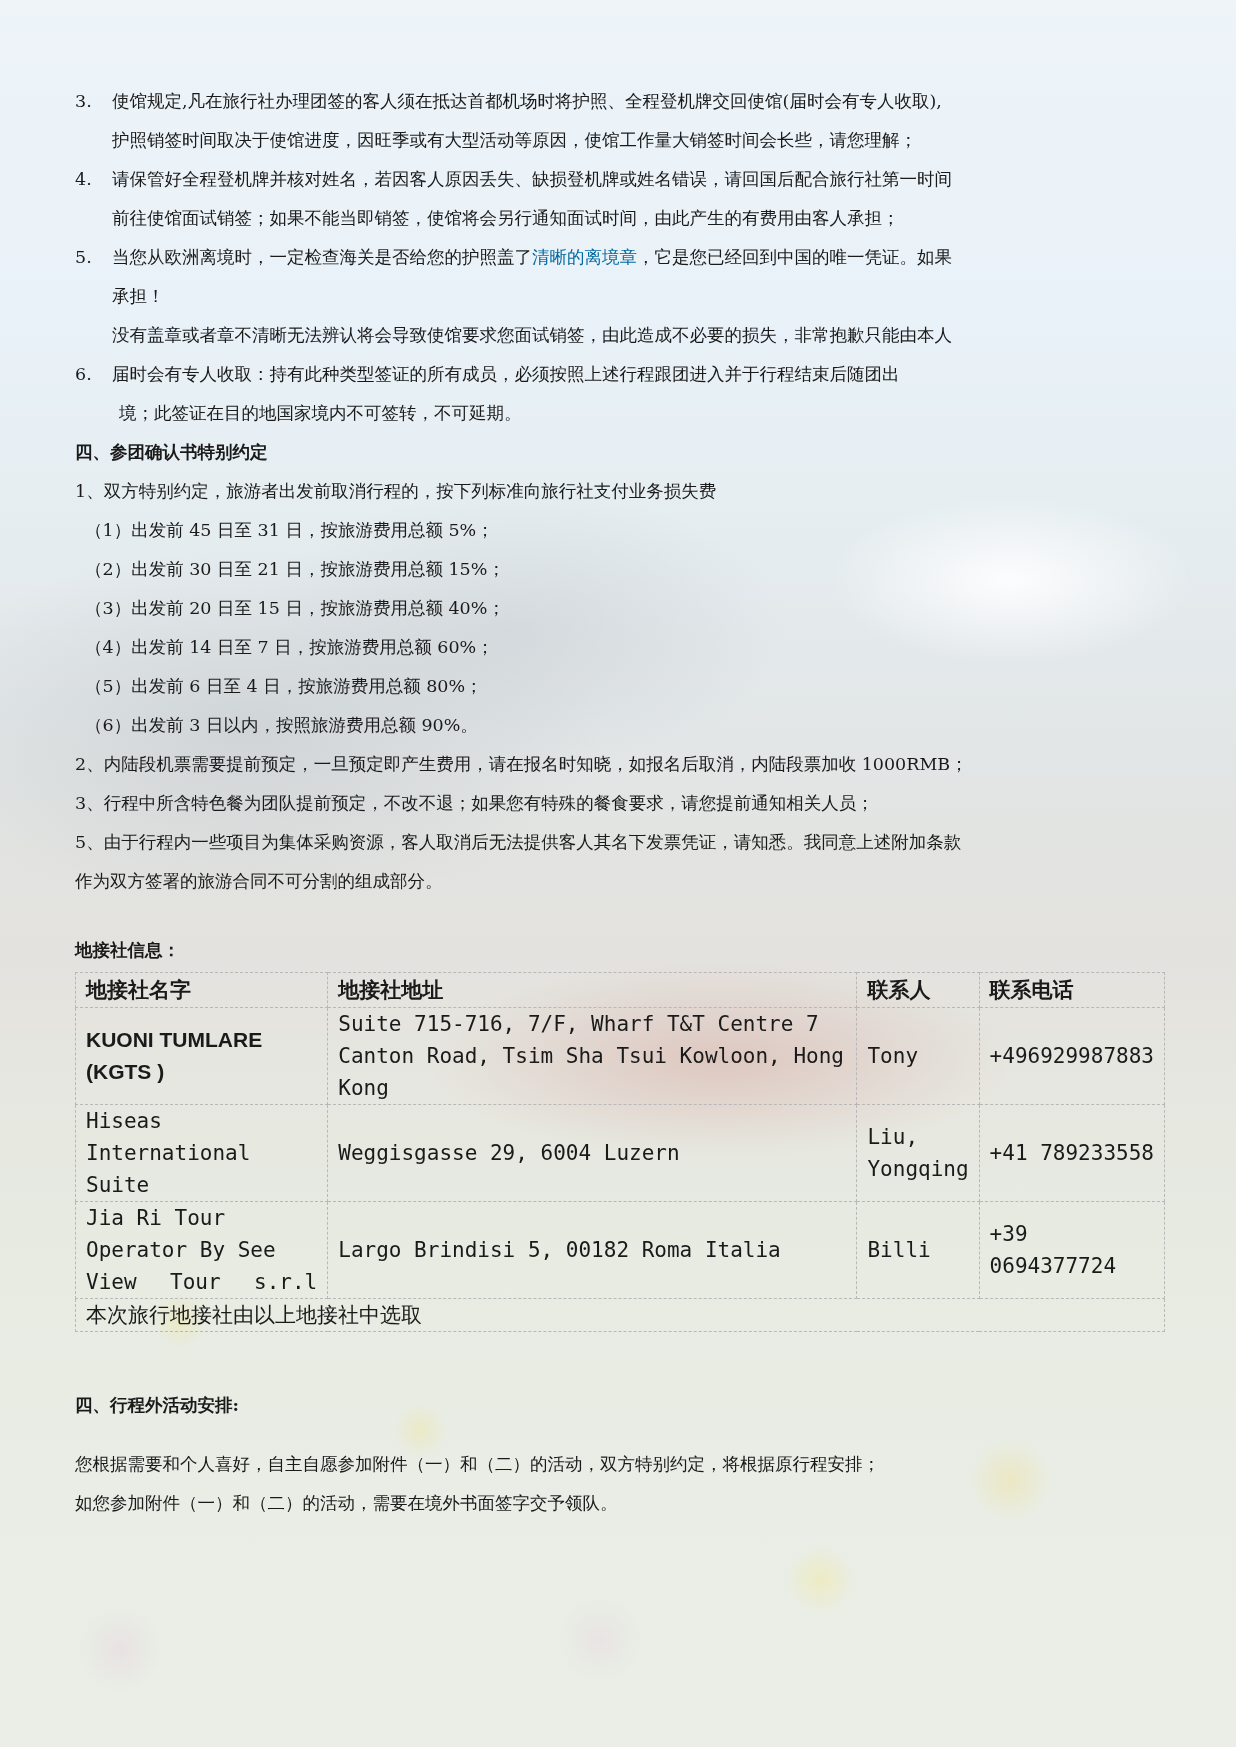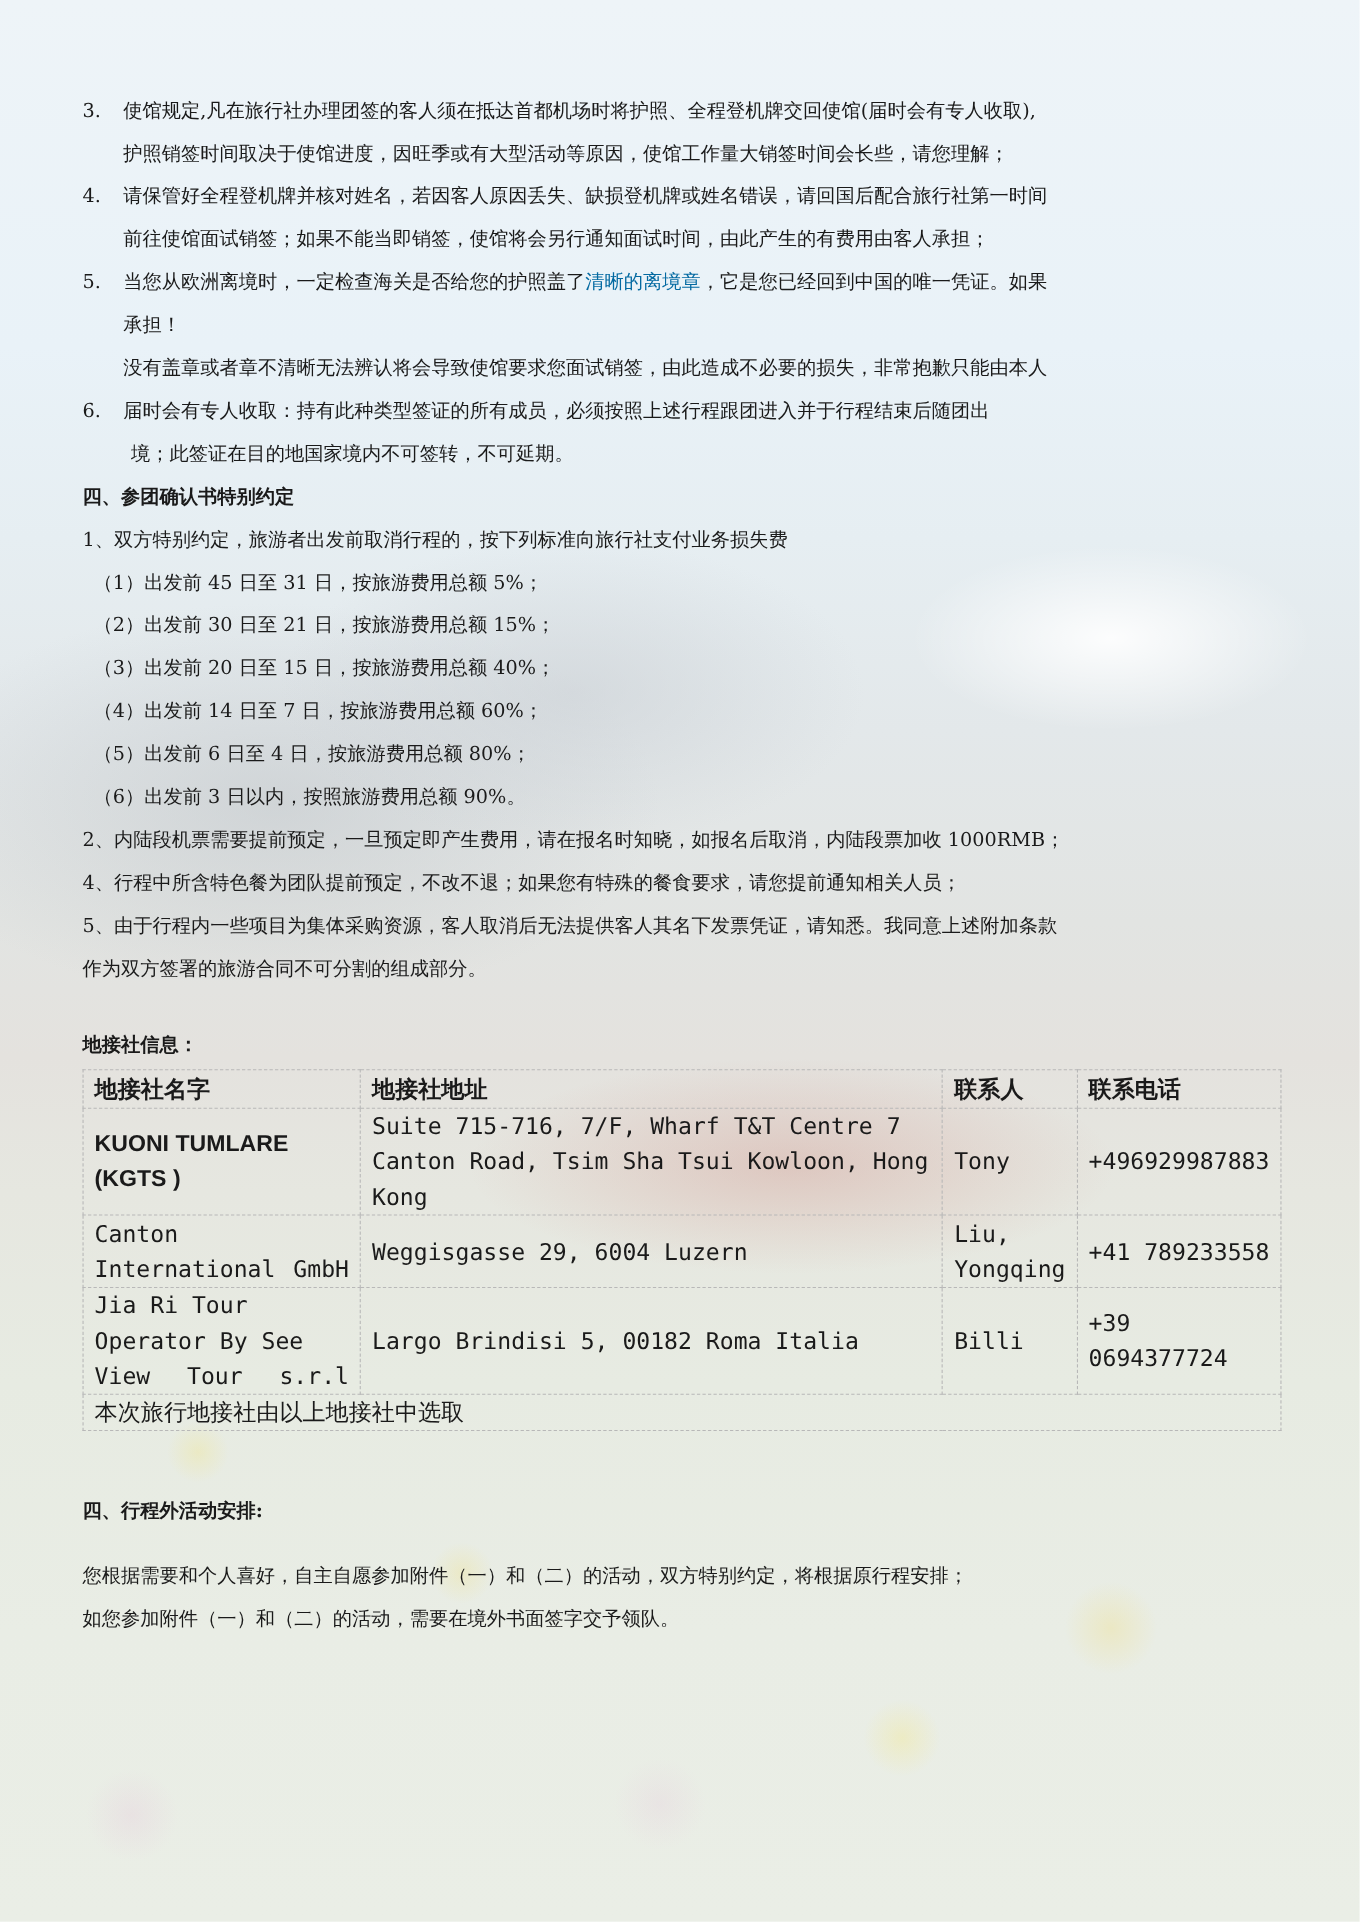--- a/index.html
+++ b/index.html
@@ -48,21 +48,21 @@
     top: 82px;
     width: 1090px;
     font-size: 17.5px;
     line-height: 39px;
   }
   .item-num {
     display: inline-block;
     width: 37px;
   }
   .hang { padding-left: 37px; }
-  .hang6 { padding-left: 44px; }
+  .hang6 { padding-left: 44px; font-family: Liberation Serif, serif; }
   .pink { color: #0369a1; }
   .bold-head { font-weight: bold; }
   .sub-item { padding-left: 10px; }
   .spacer-lg { height: 30px; }
   .spacer-md { height: 20px; }
 
   table.agencies {
     border-collapse: collapse;
     width: 1090px;
     font-family: "DejaVu Sans Mono", "Liberation Mono", monospace;
@@ -125,21 +125,21 @@
       <div class="sub-item">（1）出发前 45 日至 31 日，按旅游费用总额 5%；</div>
       <div class="sub-item">（2）出发前 30 日至 21 日，按旅游费用总额 15%；</div>
       <div class="sub-item">（3）出发前 20 日至 15 日，按旅游费用总额 40%；</div>
       <div class="sub-item">（4）出发前 14 日至 7 日，按旅游费用总额 60%；</div>
       <div class="sub-item">（5）出发前 6 日至 4 日，按旅游费用总额 80%；</div>
       <div class="sub-item">（6）出发前 3 日以内，按照旅游费用总额 90%。</div>
     </div>
     <div>2、内陆段机票需要提前预定，一旦预定即产生费用，请在报名时知晓，如报名后取消，内陆段票加收 1000RMB；</div>
     <div>
     </div>
-    <div>4、行程中所含特色餐为团队提前预定，不改不退；如果您有特殊的餐食要求，请您提前通知相关人员；</div>
+    <div>3、行程中所含特色餐为团队提前预定，不改不退；如果您有特殊的餐食要求，请您提前通知相关人员；</div>
     <div>
       <div>5、由于行程内一些项目为集体采购资源，客人取消后无法提供客人其名下发票凭证，请知悉。我同意上述附加条款</div>
       <div>作为双方签署的旅游合同不可分割的组成部分。</div>
     </div>
   </div>
 
   <div class="spacer-lg"></div>
 
   <div>
     <div class="bold-head">地接社信息：</div>
@@ -153,21 +153,21 @@
         </tr>
       </thead>
       <tbody>
         <tr style="height:66px">
           <td class="bold-name">KUONI TUMLARE (KGTS )</td>
           <td>Suite 715-716, 7/F, Wharf T&amp;T Centre  7 Canton Road, Tsim Sha Tsui   Kowloon, Hong Kong</td>
           <td>Tony</td>
           <td>+496929987883</td>
         </tr>
         <tr style="height:66px">
-          <td class="name-just">Canton International GmbH</td>
+          <td class="name-just">Hiseas International Suite</td>
           <td>Weggisgasse 29, 6004 Luzern</td>
           <td>Liu, Yongqing</td>
           <td>+41 789233558</td>
         </tr>
         <tr style="height:66px">
           <td class="name-just">Jia Ri Tour Operator By See View Tour s.r.l</td>
           <td>Largo Brindisi 5,  00182 Roma Italia</td>
           <td>Billi</td>
           <td>+39 0694377724</td>
         </tr>

